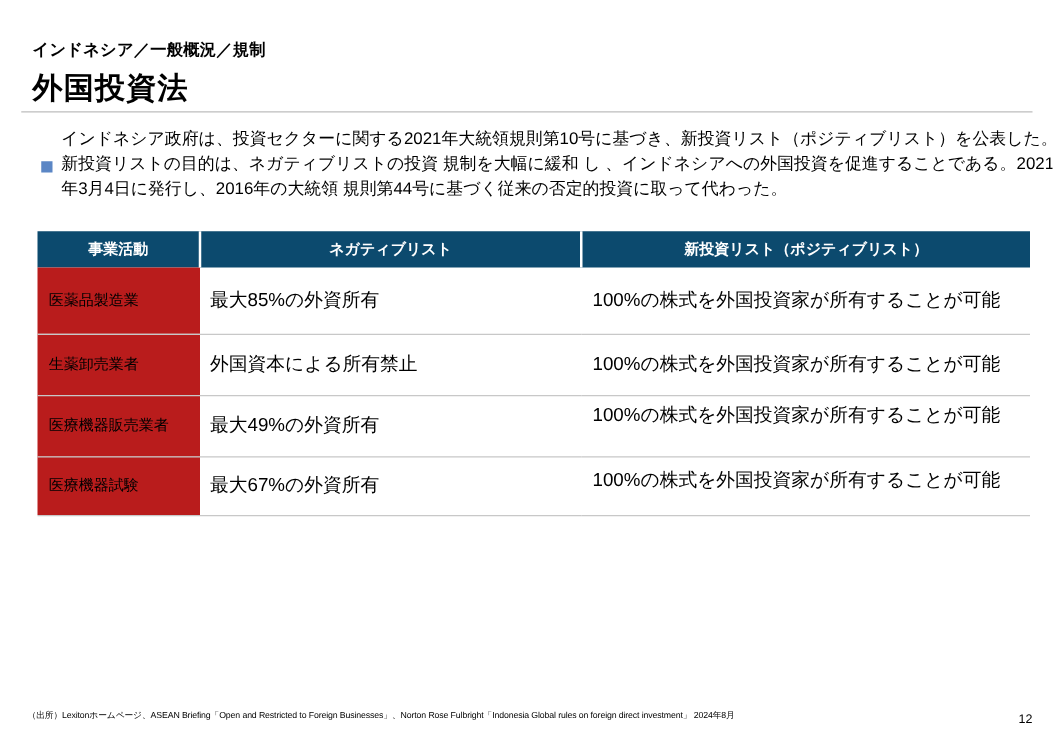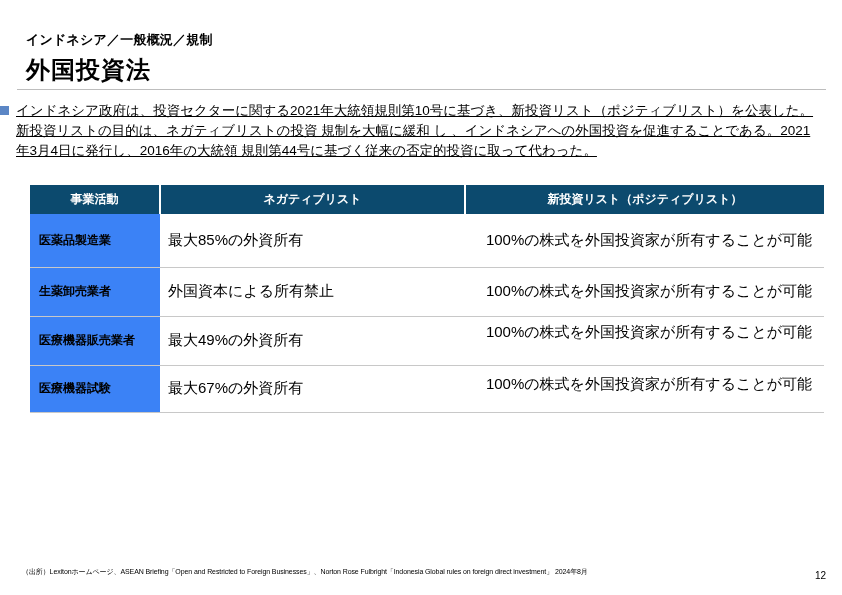--- a/index.html
+++ b/index.html
@@ -14,22 +14,22 @@
   }
   .page-title {
     position: absolute; left: 26px; top: 54px;
     font-size: 24px; font-weight: bold; letter-spacing: 1px;
   }
   .title-divider {
     position: absolute; left: 17px; top: 89px; width: 809px; height: 1px;
     background: #bdbdbd;
   }
   .bullet-block {
-    position: absolute; left: 0; top: 101px; width: 800px;
-    display: flex; align-items: flex-start; text-decoration: underline;
+    position: absolute; left: 33px; top: 101px; width: 800px;
+    display: flex; align-items: center;
   }
   .bullet-square {
     width: 9px; height: 9px; background: #5b86c5; margin-top: 5px; margin-right: 7px; flex: 0 0 auto;
   }
   .bullet-text { font-size: 13.5px; line-height: 20px; }
   .bullet-text div { white-space: nowrap; }
 
   table.compare {
     position: absolute; left: 30px; top: 185px; width: 794px;
     border-collapse: collapse; table-layout: fixed;
@@ -38,23 +38,23 @@
     background: #0c4a6e; color: #fff; font-size: 12px; font-weight: bold;
     height: 29px; padding: 0; text-align: center;
     border-left: 2px solid #ffffff;
   }
   table.compare th:first-child { border-left: none; }
   table.compare td {
     font-size: 15px; padding: 0 0 0 8px; vertical-align: middle;
     border-bottom: 1.5px solid #c8c8c8;
   }
   table.compare td.activity {
-    background: #3b82f6; font-weight: bold; font-size: 12px; padding-left: 9px;
+    background: #b91c1c; font-weight: normal; font-size: 12px; padding-left: 9px;
   }
-  table.compare td.positive { padding-left: 9px; text-align: center; }
+  table.compare td.positive { padding-left: 9px; }
   .footer-source {
     position: absolute; left: 22px; top: 567px;
     font-size: 7px; letter-spacing: -0.1px; white-space: nowrap;
   }
   .page-number {
     position: absolute; right: 16px; top: 570px; font-size: 10px; text-align: right;
   }
 </style>
 </head>
 <body>

